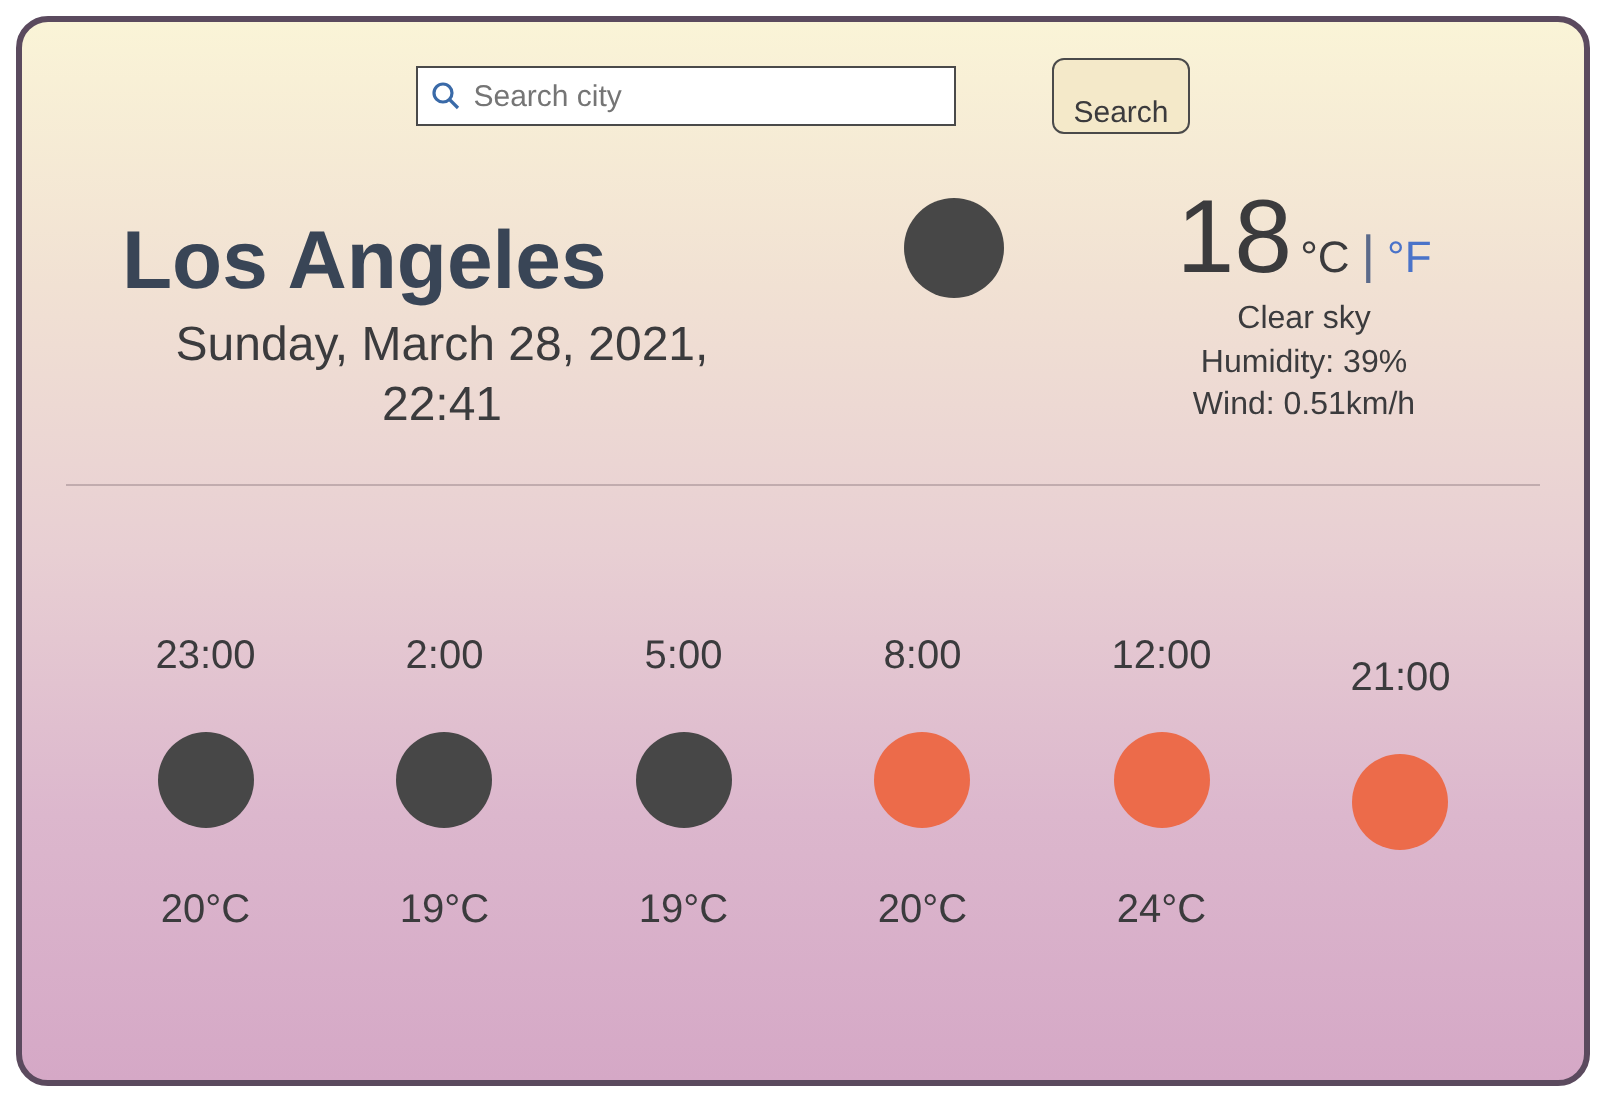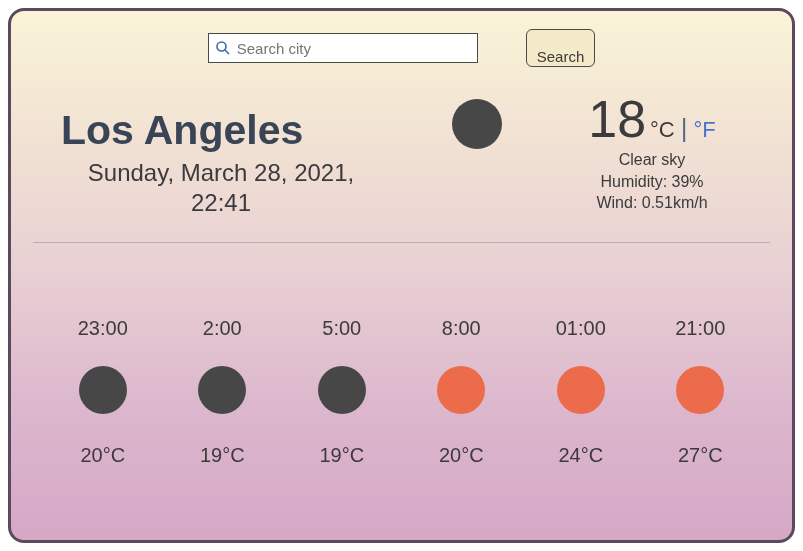--- a/index.html
+++ b/index.html
@@ -190,24 +190,23 @@
         <div class="fc-time">5:00</div>
         <div class="fc-icon dark"></div>
         <div>19°C</div>
       </div>
       <div class="fc-item">
         <div class="fc-time">8:00</div>
         <div class="fc-icon orange"></div>
         <div>20°C</div>
       </div>
       <div class="fc-item">
-        <div class="fc-time">01:00</div>
+        <div class="fc-time">12:00</div>
         <div class="fc-icon orange"></div>
         <div>24°C</div>
       </div>
       <div class="fc-item">
         <div class="fc-time">21:00</div>
         <div class="fc-icon orange"></div>
-        <div>27°C</div>
       </div>
     </div>
 
 </div>
 
 </body></html>

